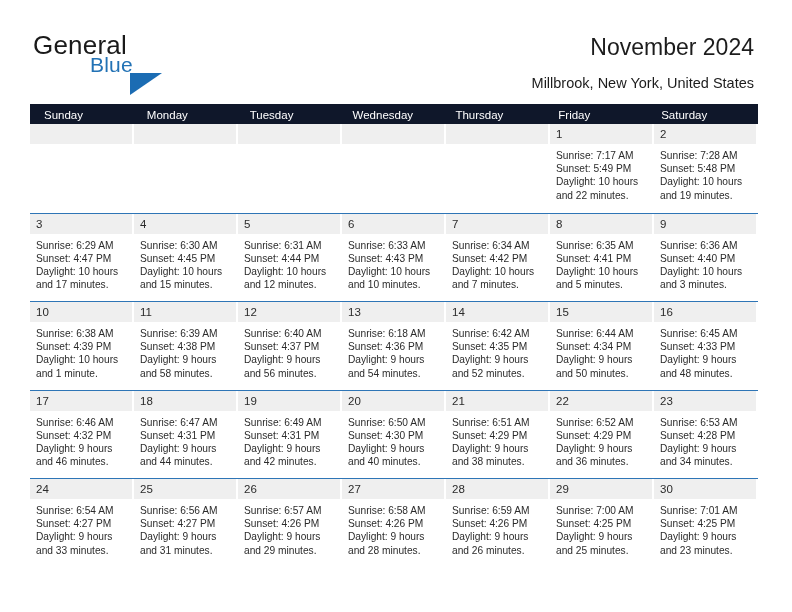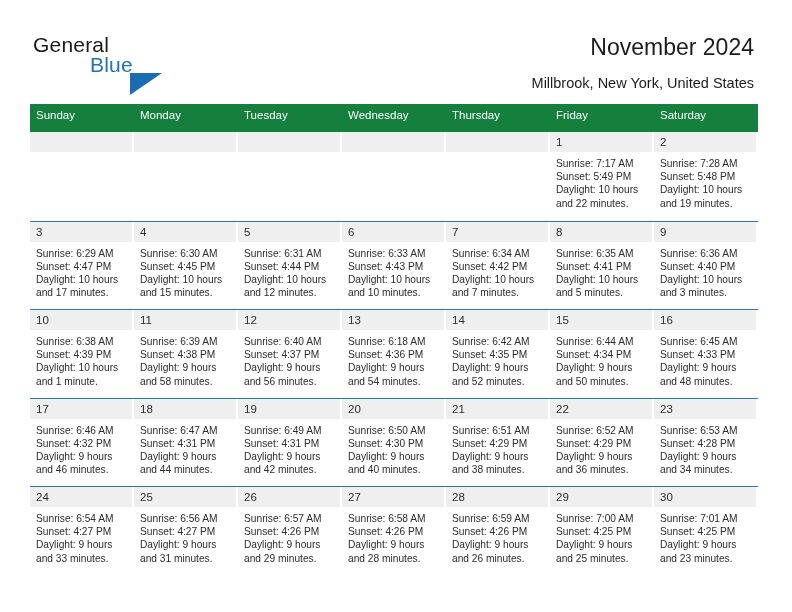--- a/index.html
+++ b/index.html
@@ -33,21 +33,21 @@
     position: absolute;
     left: 33px;
     top: 33px;
     width: 200px;
     height: 52px;
   }
   .brand-general {
     position: absolute;
     left: 0;
     top: 0;
-    font-size: 21px;
+    font-size: 26px;
     letter-spacing: 0.2px;
     color: #1a1a1a;
     font-family: "Liberation Sans", sans-serif;
     line-height: 24px;
   }
   .brand-blue {
     position: absolute;
     left: 57px;
     top: 20px;
     font-size: 21px;
@@ -90,22 +90,23 @@
 
   
   .calendar {
     position: absolute;
     left: 30px;
     top: 104px;
     width: 728px;
   }
   .cal-head {
     display: flex;
-    background: #15803d;
-    height: 28px;
+    background: #0f172a;
+    height: 20px;
+    padding-left: 8px;
   }
   .cal-head .hcell {
     flex: 1 1 0;
     color: #ffffff;
     font-size: 11.5px;
     line-height: 22px;
     padding-left: 6px;
     box-sizing: border-box;
     overflow: hidden;
     white-space: nowrap;

